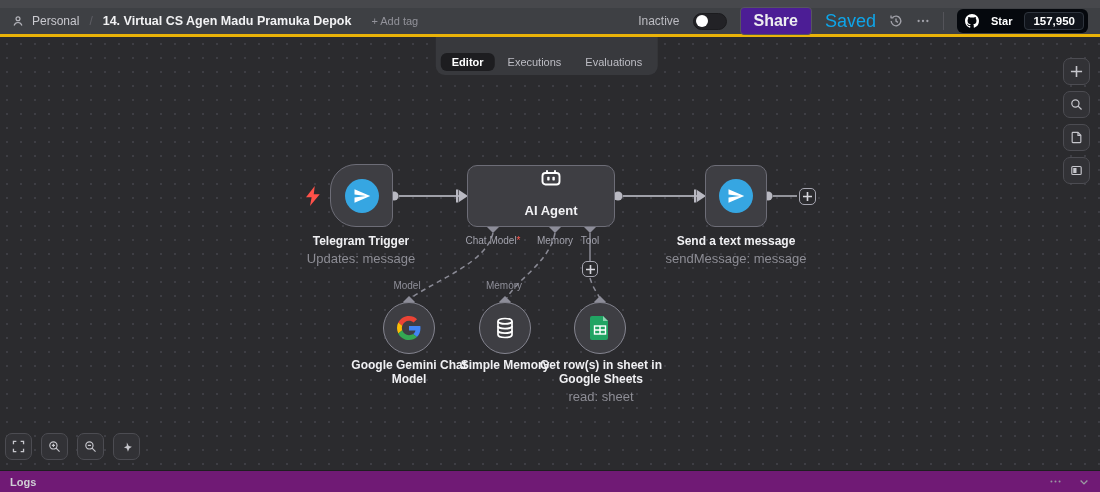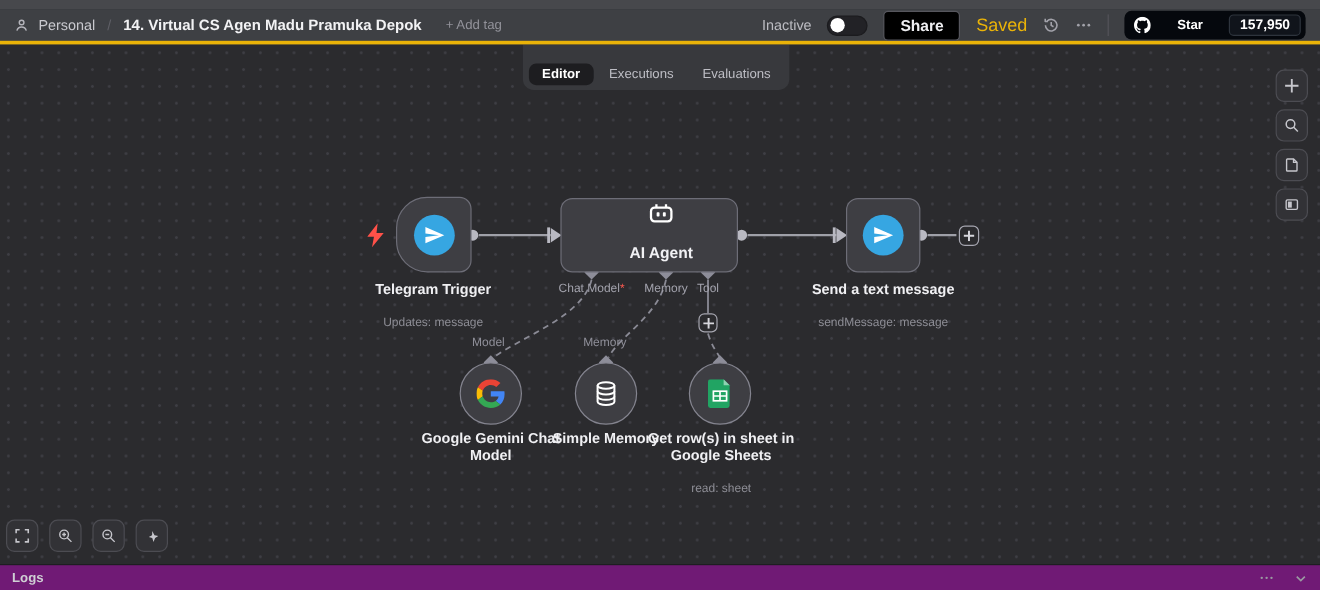--- a/index.html
+++ b/index.html
@@ -16,26 +16,26 @@
   .proj { font-size:12px; color:#c9c9cf; }
   .crumb-sep { color:#5f5f66; font-size:12px; margin:0 2px; }
   .wf-title { font-size:12.5px; font-weight:700; color:#f2f2f4; }
   .add-tag { font-size:11px; color:#92929a; margin-left:12px; cursor:pointer; }
   .hright { margin-left:auto; display:flex; align-items:center; gap:13px; }
   .status-lbl { font-size:12px; color:#bcbcc2; }
   .toggle { width:34px; height:17px; border-radius:9px; background:#222226; position:relative;
     border:1px solid #1b1b1e; cursor:pointer; }
   .toggle .knob { position:absolute; left:2px; top:1.5px; width:12px; height:12px; border-radius:50%;
     background:#fff; }
-  .share-btn { font-size:13px; font-weight:700; color:#ededf0; background:#000000;
+  .share-btn { font-size:16px; font-weight:700; color:#ededf0; background:#4c1d95;
     border:1px solid #56565d; border-radius:4px; padding:4px 13px; cursor:pointer; }
-  .saved { font-size:15px; color:#eab308; }
+  .saved { font-size:18px; color:#0ea5e9; }
   .icon-btn { color:#a2a2aa; display:flex; align-items:center; cursor:pointer; }
   .vsep { width:1px; height:18px; background:#54545a; }
-  .gh { display:flex; align-items:center; gap:22px; background:#05080d; border-radius:6px;
+  .gh { display:flex; align-items:center; gap:12px; background:#05080d; border-radius:6px;
     padding:3px 4px 3px 8px; cursor:pointer; }
   .gh-star-lbl { font-size:11px; font-weight:700; color:#fff; }
   .gh-count { font-size:11.5px; font-weight:700; color:#fff; background:#10141b;
     border:1px solid #2e343d; border-radius:4px; padding:2px 8px; }
 
   
   .tabs { position:absolute; top:37px; left:547px; transform:translateX(-50%);
     background:#38393d; border-radius:0 0 9px 9px; padding:3px 5px 4px; display:flex; gap:2px; z-index:25; }
   .tab { font-size:11px; color:#bdbdc4; padding:3px 11px; border-radius:6px; cursor:pointer; white-space:nowrap;margin-top:13px; }
   .tab.active { background:#1d1d20; color:#fff; font-weight:700; }
@@ -57,21 +57,21 @@
   .tg-badge { width:34px; height:34px; border-radius:50%; background:#36a6e2;
     display:flex; align-items:center; justify-content:center; }
   .subnode { position:absolute; width:52px; height:52px; border-radius:50%; background:#3e3e43;
     border:1.6px solid #84848f; display:flex; align-items:center; justify-content:center; cursor:pointer; }
   .sub-gemini { left:383px; top:265px; }
   .sub-memory { left:479px; top:265px; }
   .sub-sheets { left:574px; top:265px; }
 
   .node-label { position:absolute; transform:translateX(-50%); text-align:center; pointer-events:none; }
   .nl-name { font-size:12px; font-weight:700; color:#f0f0f3; line-height:1.18; }
-  .nl-sub { font-size:10px; color:#8d8d95; margin-top:16px; }
+  .nl-sub { font-size:13px; color:#8d8d95; margin-top:3px; }
   .lbl-telegram { left:361px; top:197px; width:160px; }
   .lbl-send { left:736px; top:197px; width:170px; }
   .lbl-gemini { left:409px; top:321px; width:118px; }
   .lbl-simplemem { left:505px; top:321px; width:120px; }
   .lbl-sheets { left:601px; top:321px; width:124px; }
 
   .port-label { position:absolute; transform:translateX(-50%); font-size:10px; color:#a2a2ac;
     white-space:nowrap; pointer-events:none; }
   .pl-chat { left:493px; top:198px; }
   .pl-mem  { left:555px; top:198px; }

